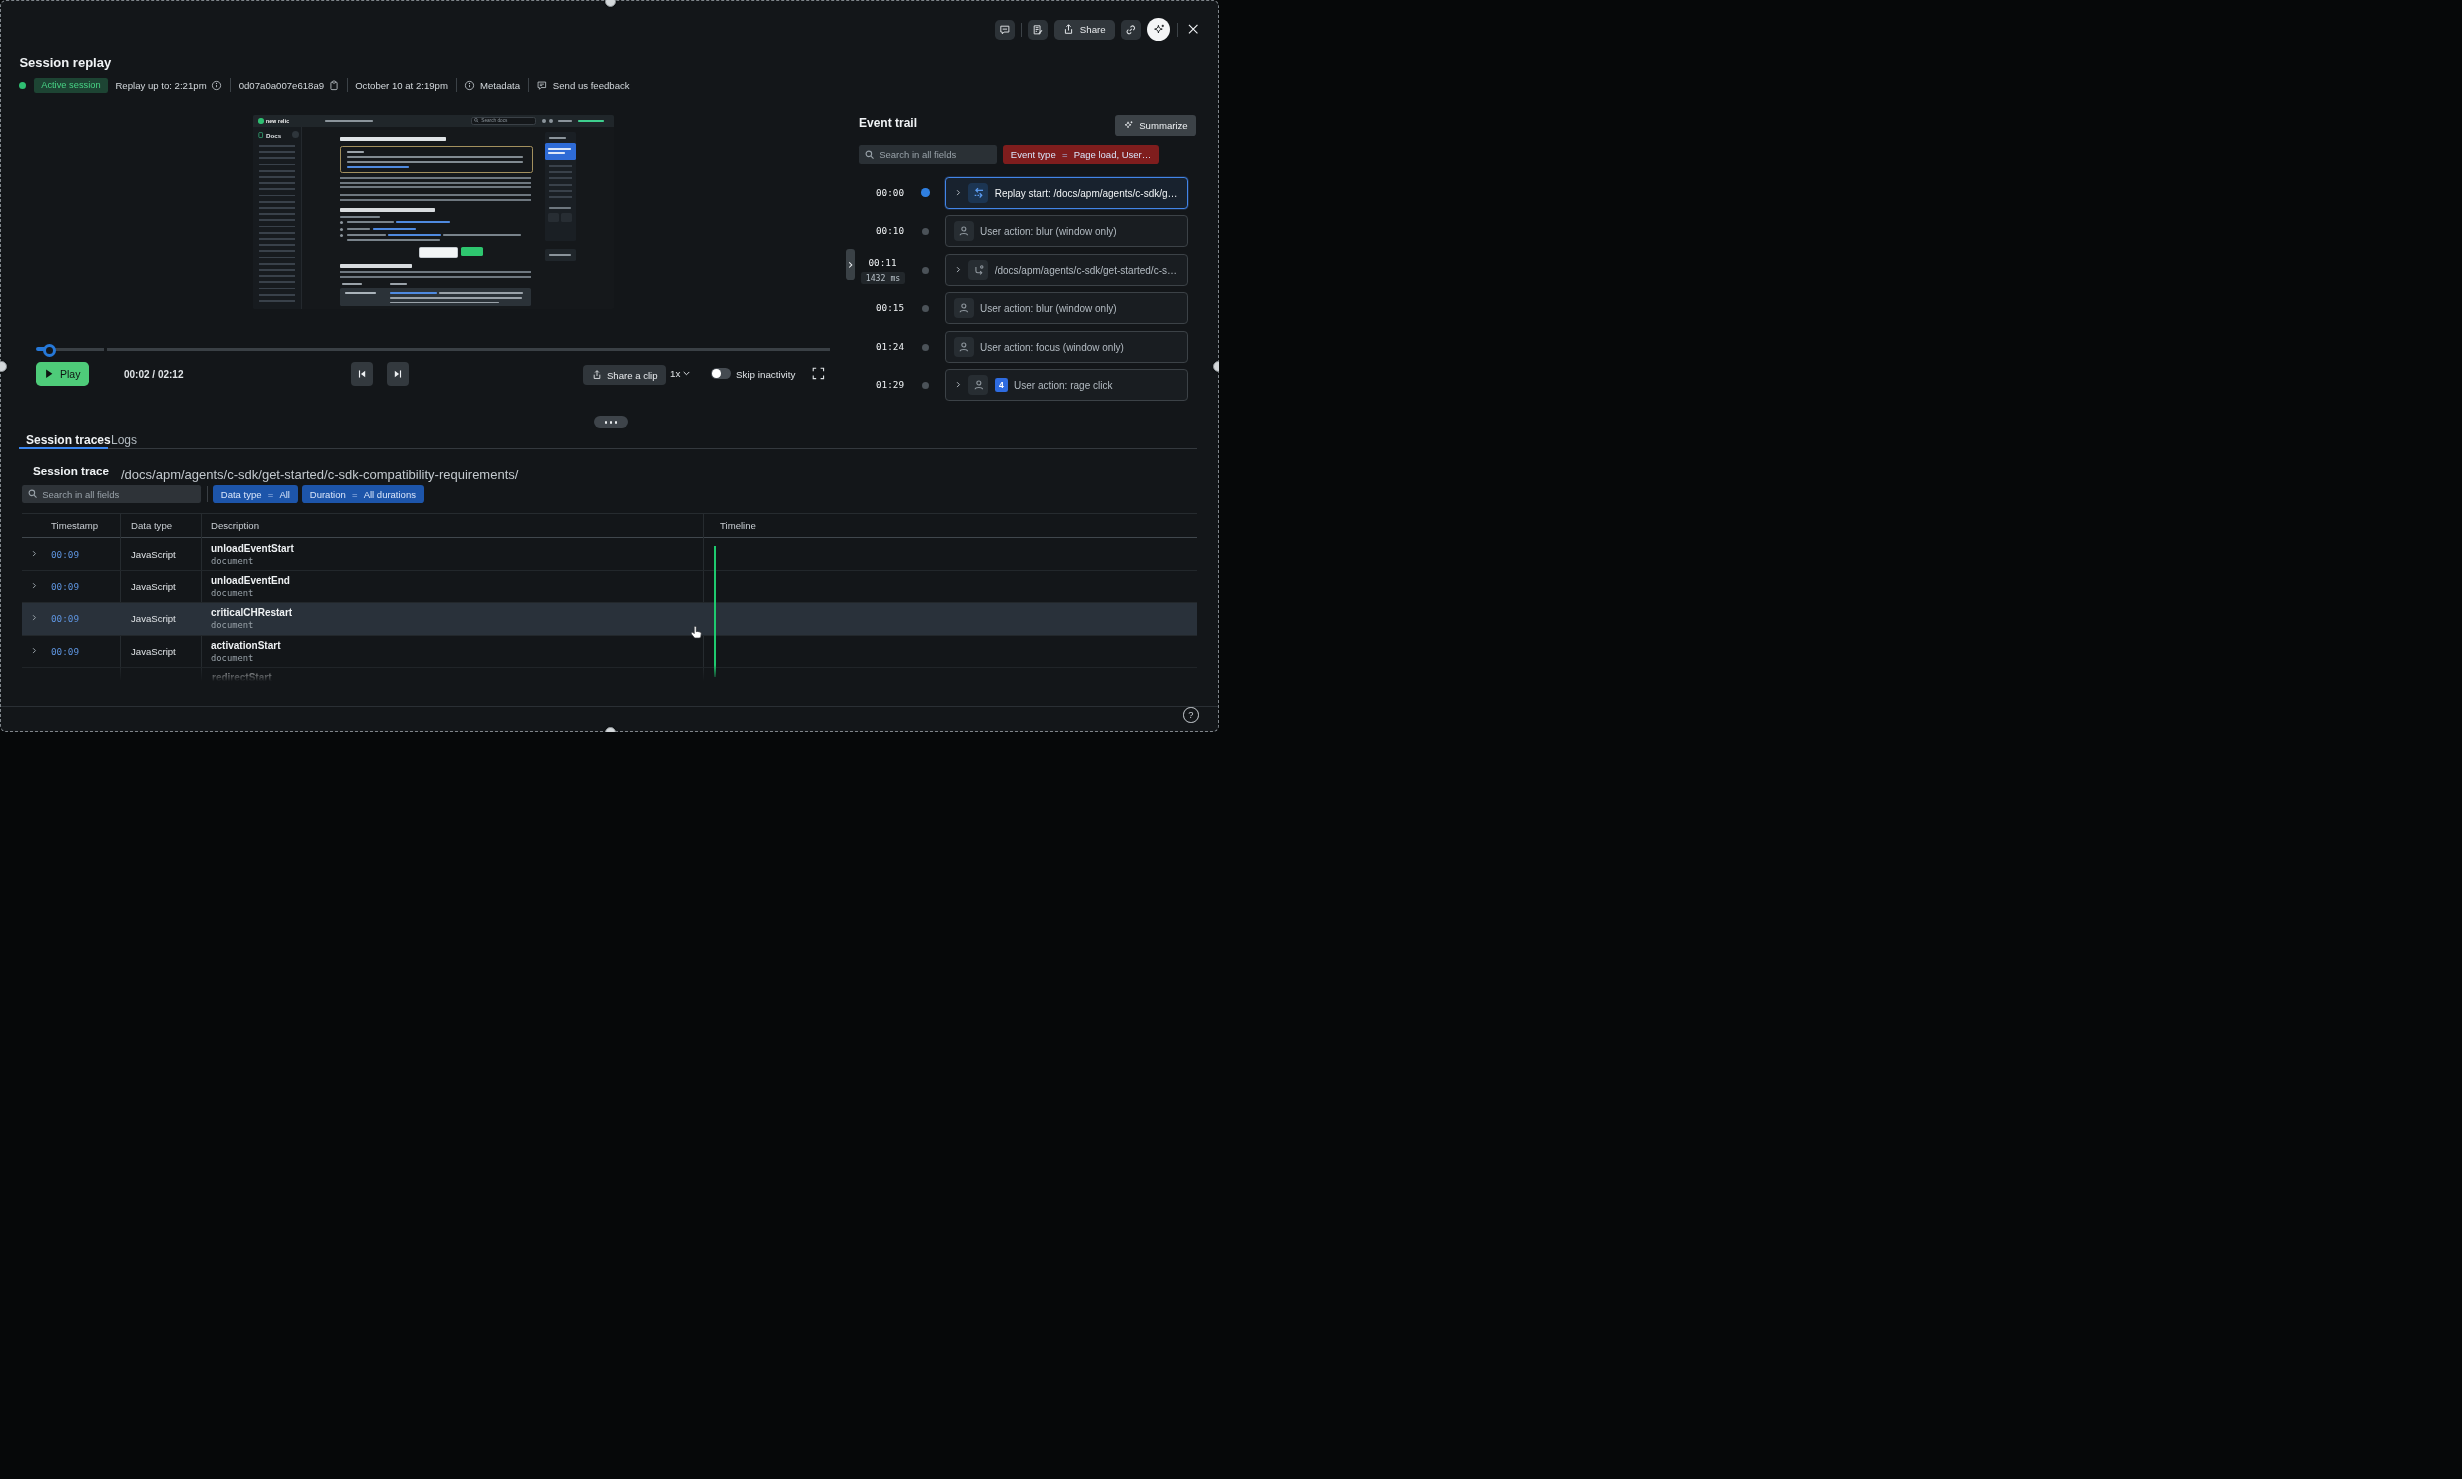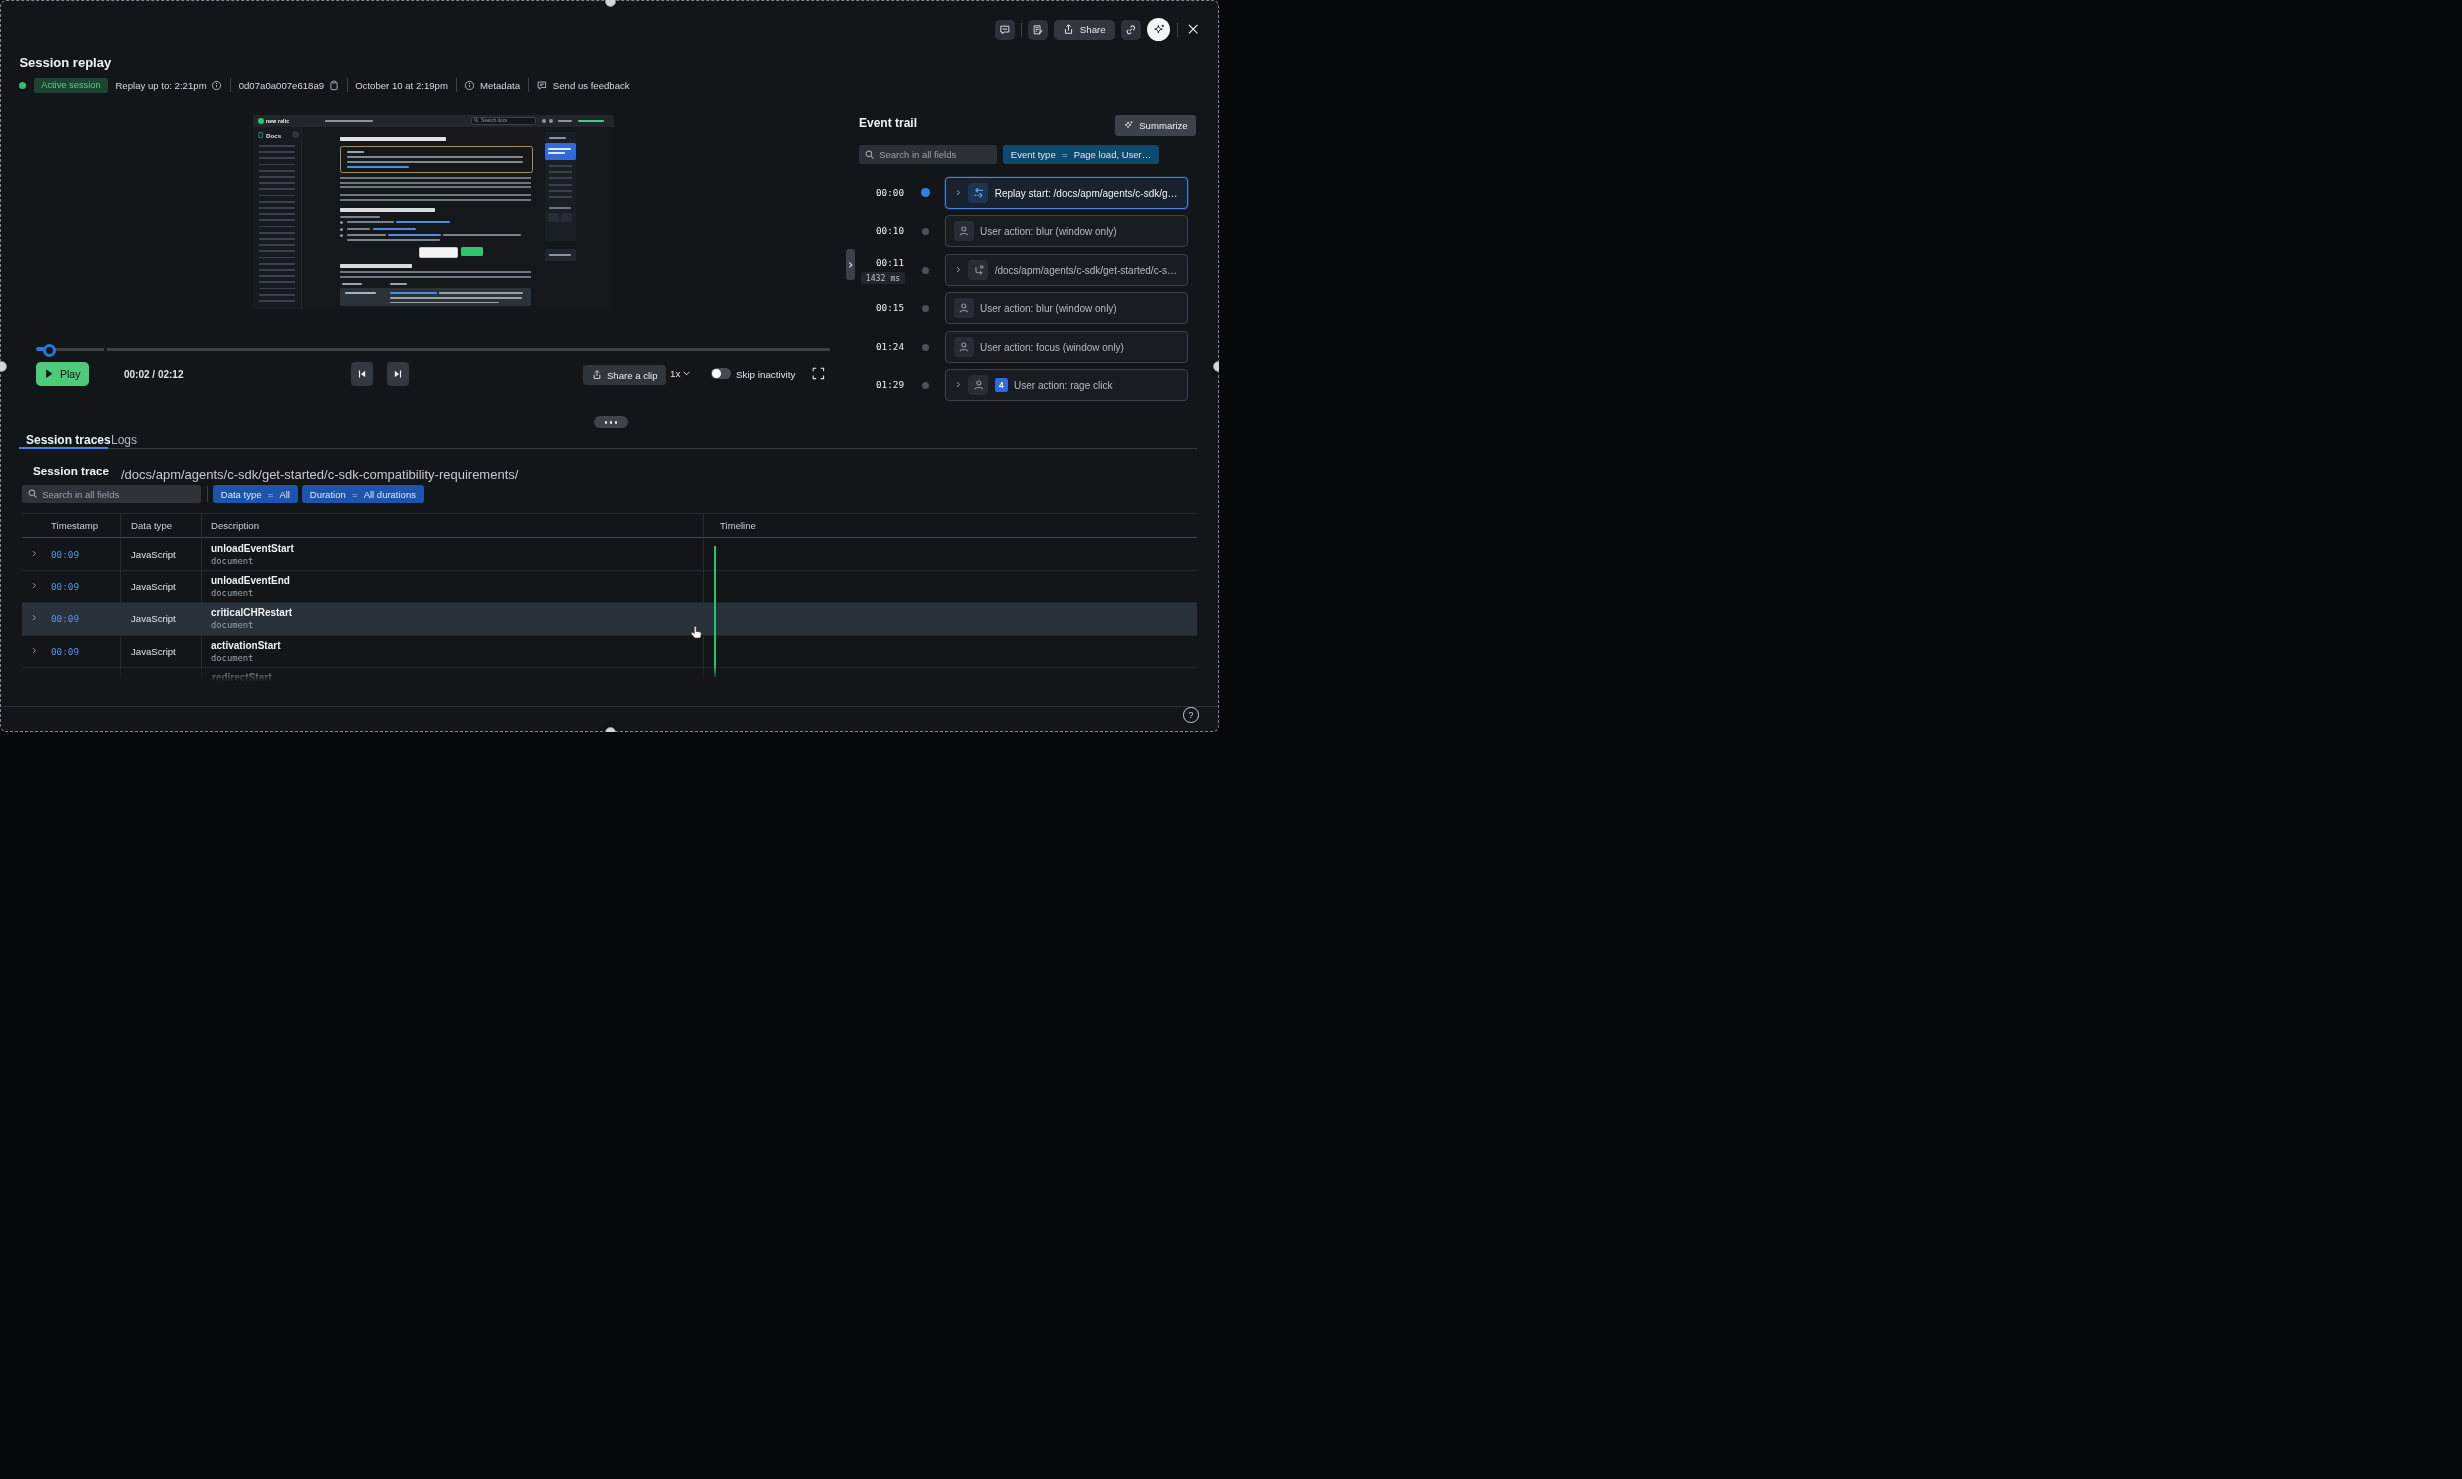--- a/index.html
+++ b/index.html
@@ -52,21 +52,21 @@
   .clip-btn{position:absolute;left:583px;top:365px;height:20px;padding:0 8.5px;background:#30363b;border-radius:3.9px;display:flex;align-items:center;gap:5.4px;font-size:9.6px;color:#e8ebee;cursor:pointer;}
   .speed{position:absolute;left:670px;top:368px;display:flex;align-items:center;gap:3.1px;font-size:9.8px;color:#dfe3e6;cursor:pointer;}
   .toggle{position:absolute;left:711px;top:368px;width:20px;height:11px;border-radius:5.4px;background:#454b51;cursor:pointer;}
   .toggle .knob{position:absolute;left:1.2px;top:1.2px;width:8.5px;height:8.5px;border-radius:50%;background:#fff;}
   .skip-label{position:absolute;left:736px;top:369px;font-size:9.8px;color:#dfe3e6;}
   .fs-btn{position:absolute;left:811px;top:366px;cursor:pointer;}
   
   .et-title{position:absolute;left:859px;top:116px;font-size:12px;font-weight:700;color:#f0f3f5;}
   .summarize{position:absolute;left:1115px;top:115px;height:21px;padding:0 7.8px;background:#3c4247;border-radius:3.1px;display:flex;align-items:center;gap:5.4px;font-size:9.6px;color:#eef1f3;cursor:pointer;}
   .et-search{position:absolute;left:859px;top:145px;width:138px;height:19.4px;background:#2a3035;border-radius:2.3px;display:flex;align-items:center;gap:4.7px;padding:0 6.2px;box-sizing:border-box;color:#99a2a9;font-size:9.5px;cursor:text;}
-  .pill{height:19.4px;background:#0c4a6e;border-radius:3.1px;display:flex;align-items:center;gap:6.2px;padding:0 7.8px;font-size:9.5px;color:#d9e5fa;cursor:pointer;box-sizing:border-box;}
+  .pill{height:19.4px;background:#7f1d1d;border-radius:3.1px;display:flex;align-items:center;gap:6.2px;padding:0 7.8px;font-size:9.5px;color:#d9e5fa;cursor:pointer;box-sizing:border-box;}
   .pill .op{color:#a9c0ea;}
   .et-pill{position:absolute;left:1003px;top:145px;}
   .ev-time{position:absolute;left:861px;width:43px;text-align:right;font-family:"DejaVu Sans Mono",monospace;font-size:9.3px;color:#eef1f3;}
   .ev-dur{position:absolute;left:861px;width:44px;height:12.4px;background:#22272b;border-radius:2.3px;font-family:"DejaVu Sans Mono",monospace;font-size:8.2px;color:#b8c1c8;display:flex;align-items:center;justify-content:center;}
   .ev-dot{position:absolute;border-radius:50%;}
   .ev-card{position:absolute;left:945px;width:243px;height:32px;background:#191d21;border:0.8px solid #3c4247;border-radius:3.9px;display:flex;align-items:center;gap:6.2px;padding-left:7.8px;box-sizing:border-box;cursor:pointer;color:#b3bbc2;font-size:10px;}
   .ev-card.selected{background:#18222e;border:1.2px solid #4285e8;color:#f0f3f5;box-shadow:0 0 0 0.8px rgba(66,133,232,.25);}
   .ev-ic{width:20px;height:20px;border-radius:3.9px;background:#272d32;display:flex;align-items:center;justify-content:center;flex:none;}
   .ev-ic.blue{background:#1c3552;}
   .ev-label{white-space:nowrap;overflow:hidden;text-overflow:ellipsis;padding-right:6.2px;}
@@ -398,21 +398,21 @@
   <div class="ev-card" style="top:215px;">
     <span class="ev-ic">
       <svg width="11.7" height="11.7" viewBox="0 0 14 14" fill="none" stroke="#8f979e" stroke-width="1.3">
           <circle cx="7" cy="4.7" r="2.4"></circle>
           <path d="M2.5 12.3c.4-2.8 8.6-2.8 9 0"></path>
         </svg>
     </span>
     <span class="ev-label">User action: blur (window only)</span>
   </div>
 
-  <div class="ev-time" style="top:257px;">00:11</div>
+  <div class="ev-time" style="top:257px;text-align:center;">00:11</div>
   <div class="ev-dur" style="top:272px;">1432 ms</div>
   <div class="ev-dot" style="left:922px;top:267px;width:7px;height:7px;background:#4b5258;"></div>
   <div class="ev-card" style="top:254px;">
     <svg width="8.5" height="9.3" viewBox="0 0 14 14" fill="none" stroke="#aeb6bc" stroke-width="1.6">
         <path d="M5 3l4 4-4 4"></path>
       </svg>
     <span class="ev-ic">
       <svg width="11.7" height="11.7" viewBox="0 0 14 14" fill="none" stroke="#8f979e" stroke-width="1.3">
           <path d="M3.5 3.5v5a2 2 0 002 2h5"></path>
           <path d="M8.5 8.5l2 2-2 2"></path>

